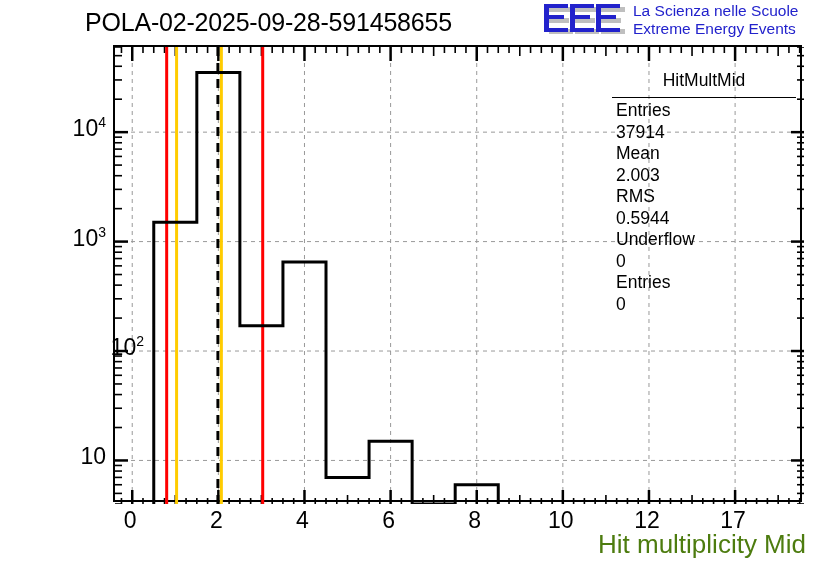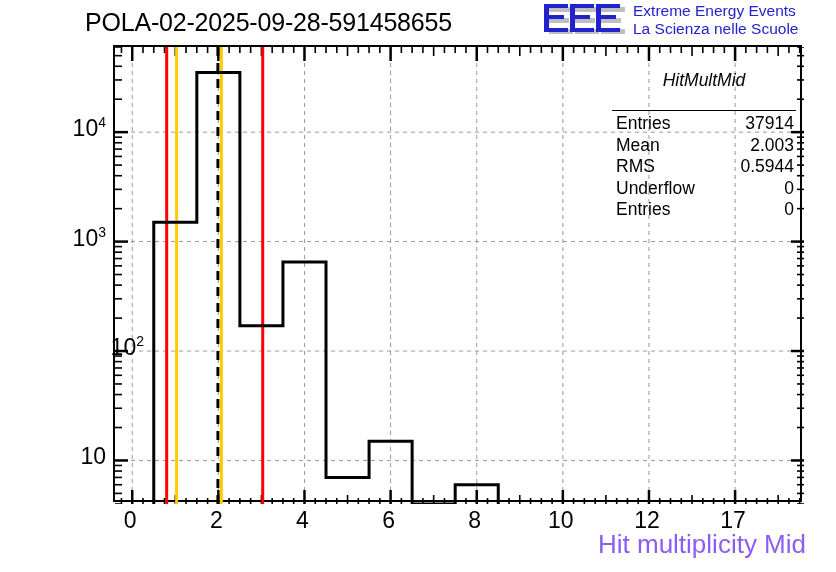--- a/index.html
+++ b/index.html
@@ -93,48 +93,48 @@
     text-align: center;
     font-size: 23px;
     color: #000000;
     white-space: nowrap;
   }
   .axis-title {
     position: absolute;
     right: 30px;
     top: 529px;
     font-size: 26px;
-    color: #8b5cf6;
+    color: #4d7c0f;
     white-space: nowrap;
   }
 
   
   #statsbox {
     position: absolute;
     left: 608px;
     top: 70px;
     width: 192px;
     padding: 0;
     background: transparent;
     font-size: 17.5px;
     color: #000000;
   }
   #statsbox .stats-title {
     text-align: center;
-    padding-bottom: 19px;
+    padding-bottom: 6px;
     border-bottom: 1.6px solid #000;
     margin: 0 4px 2px 4px;
-    font-style: italic;
   }
   #statsbox .stats-row {
     display: flex;
     justify-content: space-between;
     padding: 0 6px 0 8px;
     line-height: 21.5px;
     white-space: nowrap;
+    flex-direction: column;
   }
 </style>
 </head>
 <body>
 
 <div id="canvas">
 
   <div class="plot-title">POLA-02-2025-09-28-591458655</div>
 
   <div class="logo-block">
@@ -161,22 +161,22 @@
           <rect x="27" y="12" width="20" height="4"></rect>
           <rect x="27" y="25" width="24" height="4"></rect>
           <rect x="53" y="1" width="5" height="28"></rect>
           <rect x="53" y="1" width="24" height="4"></rect>
           <rect x="53" y="12" width="20" height="4"></rect>
           <rect x="53" y="25" width="24" height="4"></rect>
         </g>
       </svg>
     </div>
     <div class="logo-text">
+      <div>La Scienza nelle Scuole</div>
       <div>Extreme Energy Events</div>
-      <div>La Scienza nelle Scuole</div>
     </div>
   </div>
 
   <div id="frame">
     <svg id="plotsvg" width="689" height="457" viewBox="0 0 689 457" xmlns="http://www.w3.org/2000/svg">
       <g id="gridlines">
           <line x1="17.225" y1="0" x2="17.225" y2="457" stroke="#999999" stroke-width="1" stroke-dasharray="4,4"></line>
           <line x1="103.35" y1="0" x2="103.35" y2="457" stroke="#999999" stroke-width="1" stroke-dasharray="4,4"></line>
           <line x1="189.47500000000002" y1="0" x2="189.47500000000002" y2="457" stroke="#999999" stroke-width="1" stroke-dasharray="4,4"></line>
           <line x1="275.6" y1="0" x2="275.6" y2="457" stroke="#999999" stroke-width="1" stroke-dasharray="4,4"></line>

